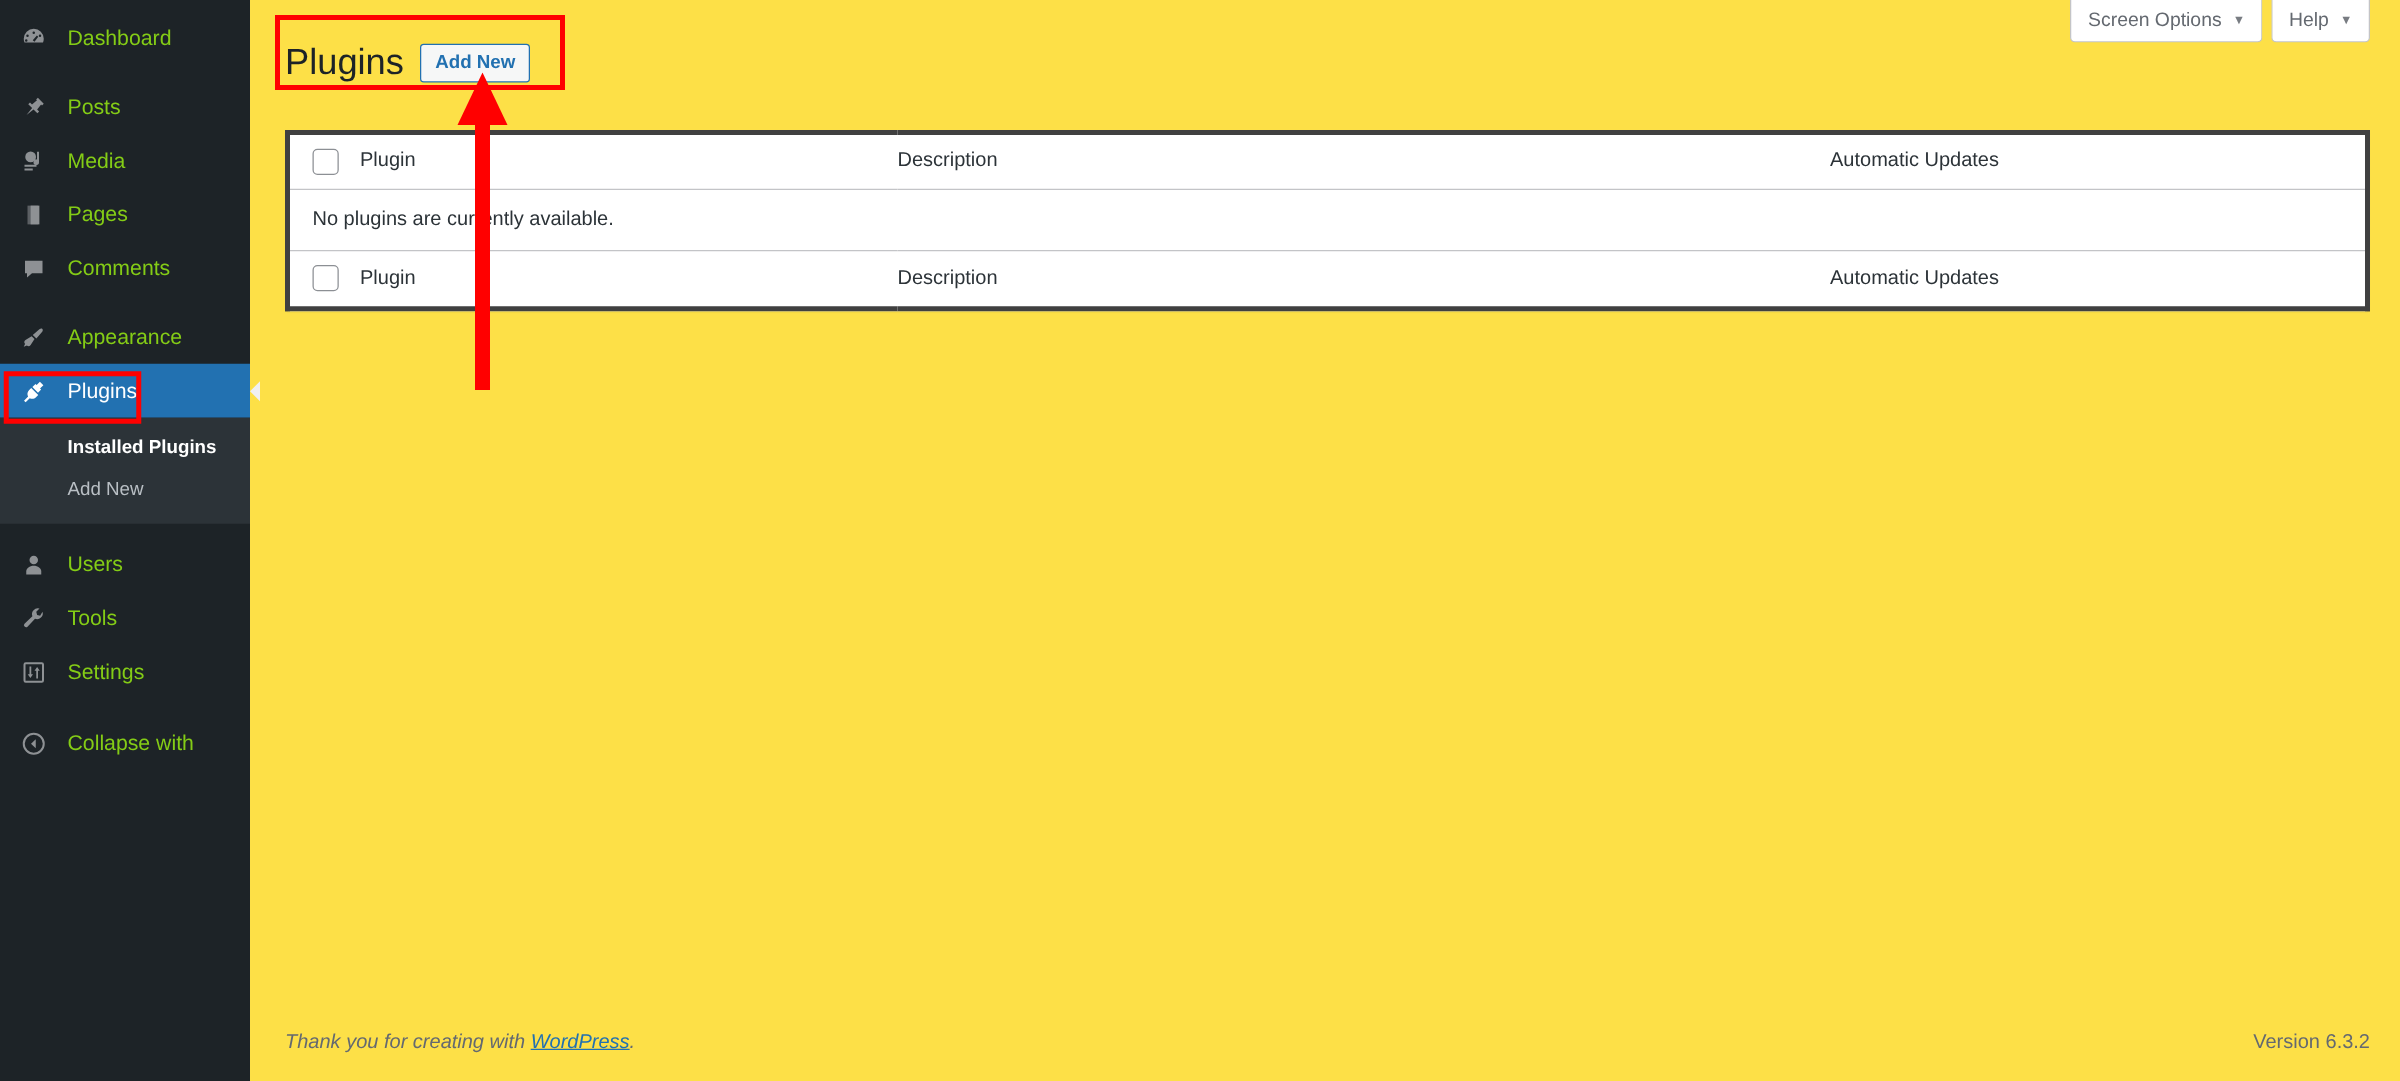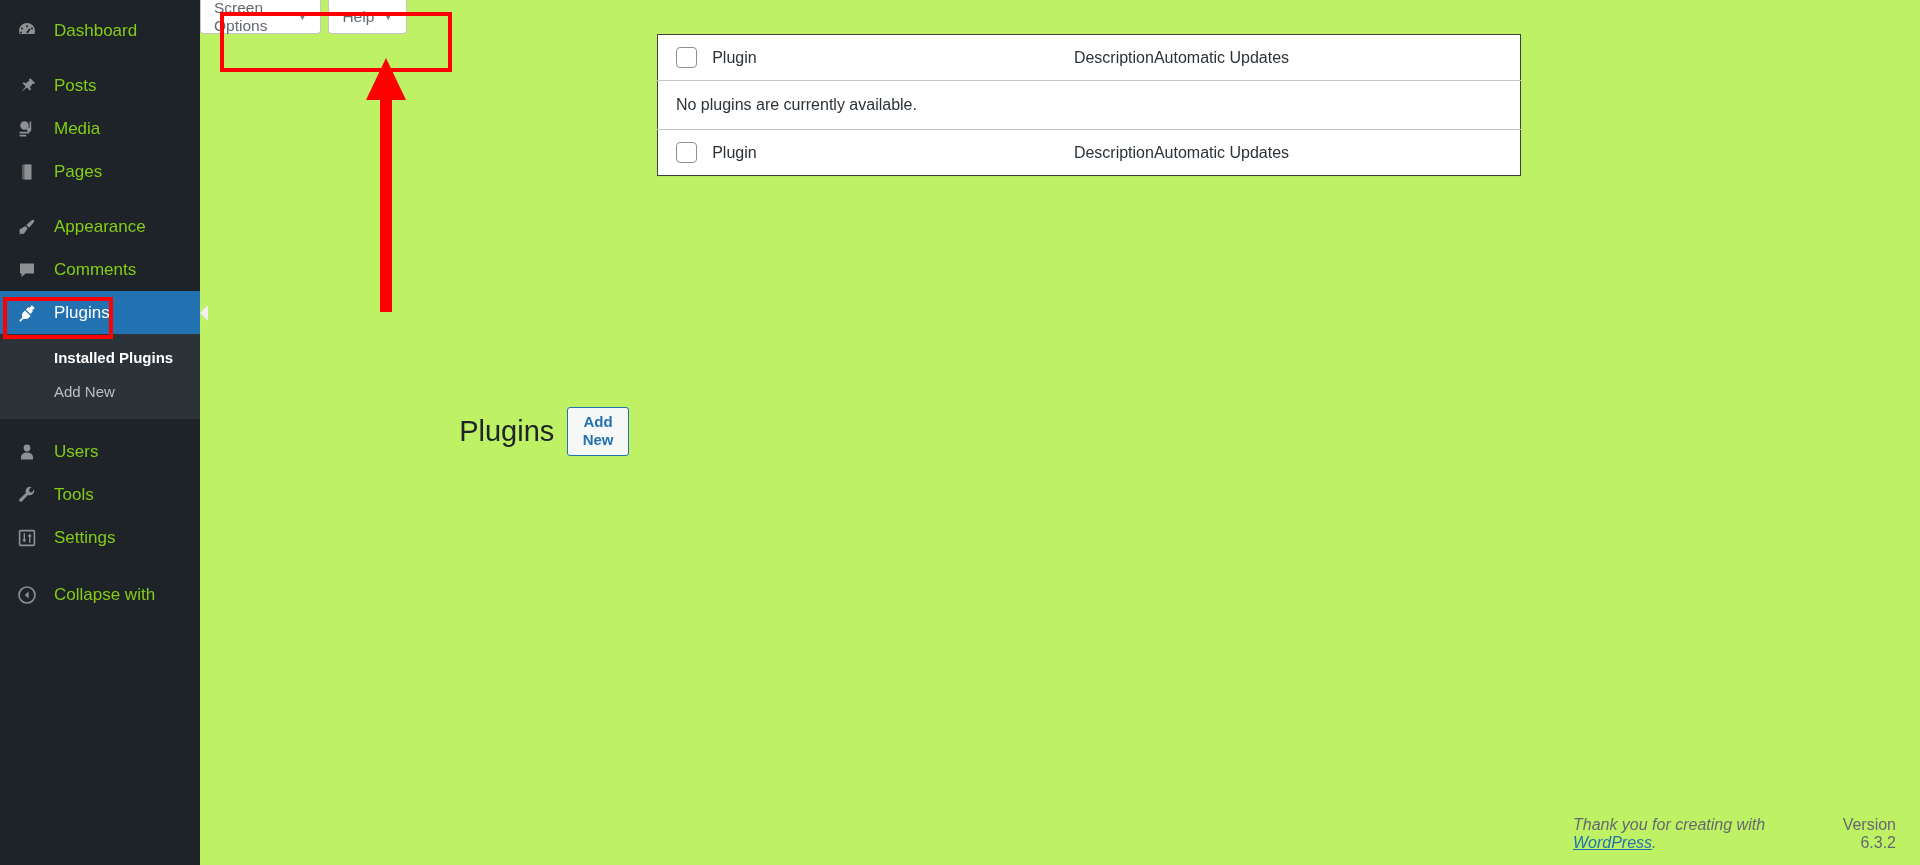--- a/index.html
+++ b/index.html
@@ -69,24 +69,24 @@
     cursor: pointer;
     line-height: 1.35;
   }
   .submenu-item.current { color: #fff; font-weight: bold; }
   .collapse-row { margin-top: 14px; }
 
   
   #content {
     flex: 1;
     height: 865px;
-    background: #bef264;
+    background: #fde047;
     position: relative;
     display: flex;
-    flex-direction: row;
+    flex-direction: column;
   }
   #screen-meta {
     display: flex;
     justify-content: flex-end;
     gap: 7px;
     padding: 0 24px 0 0;
     height: 34px;
   }
   .meta-btn {
     background: #fff;
@@ -128,21 +128,21 @@
     cursor: pointer;
     line-height: 1.2;
   }
 
   
   #table-wrap { padding: 34px 24px 0 28px; }
   table.wp-list-table {
     width: 100%;
     border-collapse: collapse;
     background: #fff;
-    border: 1px solid #404040;
+    border: 4px solid #404040;
     border-radius: 3px;
     box-shadow: 0 1px 1px rgba(0,0,0,.04);
   }
   table.wp-list-table th,
   table.wp-list-table td {
     text-align: left;
     font-weight: normal;
     font-size: 16px;
     color: #2c3338;
   }
@@ -242,36 +242,36 @@
     <div class="menu-item">
       <span class="mi-icon">
         <svg width="20" height="20" viewBox="0 0 20 20" fill="#a7aaad">
           <path d="M5 2.5h8.5v15H5z" opacity=".55"></path>
           <path d="M7.5 2.5h7v15h-7z"></path>
         </svg>
       </span>
       <span>Pages</span>
     </div>
 
+    <div class="menu-item">
+      <span class="mi-icon">
+        <svg width="20" height="20" viewBox="0 0 20 20" fill="#a7aaad">
+          <path d="M3 3.5h14v10H8.6L4.6 17v-3.5H3z"></path>
+        </svg>
+      </span>
+      <span>Comments</span>
+    </div>
+
     <div class="menu-item sep-top">
       <span class="mi-icon">
         <svg width="20" height="20" viewBox="0 0 20 20" fill="#a7aaad">
           <path d="M16.9 3.1c-.6-.6-1.5-.4-2.4.3L9.2 7.9l2.9 2.9 4.5-5.3c.7-.9.9-1.8.3-2.4zM8.3 8.9 3.4 12c-1 .7-1.3 1.9-.6 2.7l.3.3-1.1 2.4 2.5-1 .3.3c.8.7 2 .4 2.7-.6l3.1-4.9z"></path>
         </svg>
       </span>
       <span>Appearance</span>
-    </div>
-
-    <div class="menu-item">
-      <span class="mi-icon">
-        <svg width="20" height="20" viewBox="0 0 20 20" fill="#a7aaad">
-          <path d="M3 3.5h14v10H8.6L4.6 17v-3.5H3z"></path>
-        </svg>
-      </span>
-      <span>Comments</span>
     </div>
 
     <div class="menu-item current">
       <span class="mi-icon">
         <svg width="20" height="20" viewBox="0 0 20 20" fill="#ffffff">
           <path d="M14.9 2.3 12.3 5l-.9-.9-2.5 2.5 4.5 4.5 2.5-2.5-.9-.9 2.7-2.6zM8 7.4 6.2 9.2c-1.4 1.4-1.6 3.4-.7 5l-3.3 3.3 1.3 1.3 3.3-3.3c1.6.9 3.6.7 5-.7l1.8-1.8z"></path>
         </svg>
       </span>
       <span>Plugins</span>
     </div>

